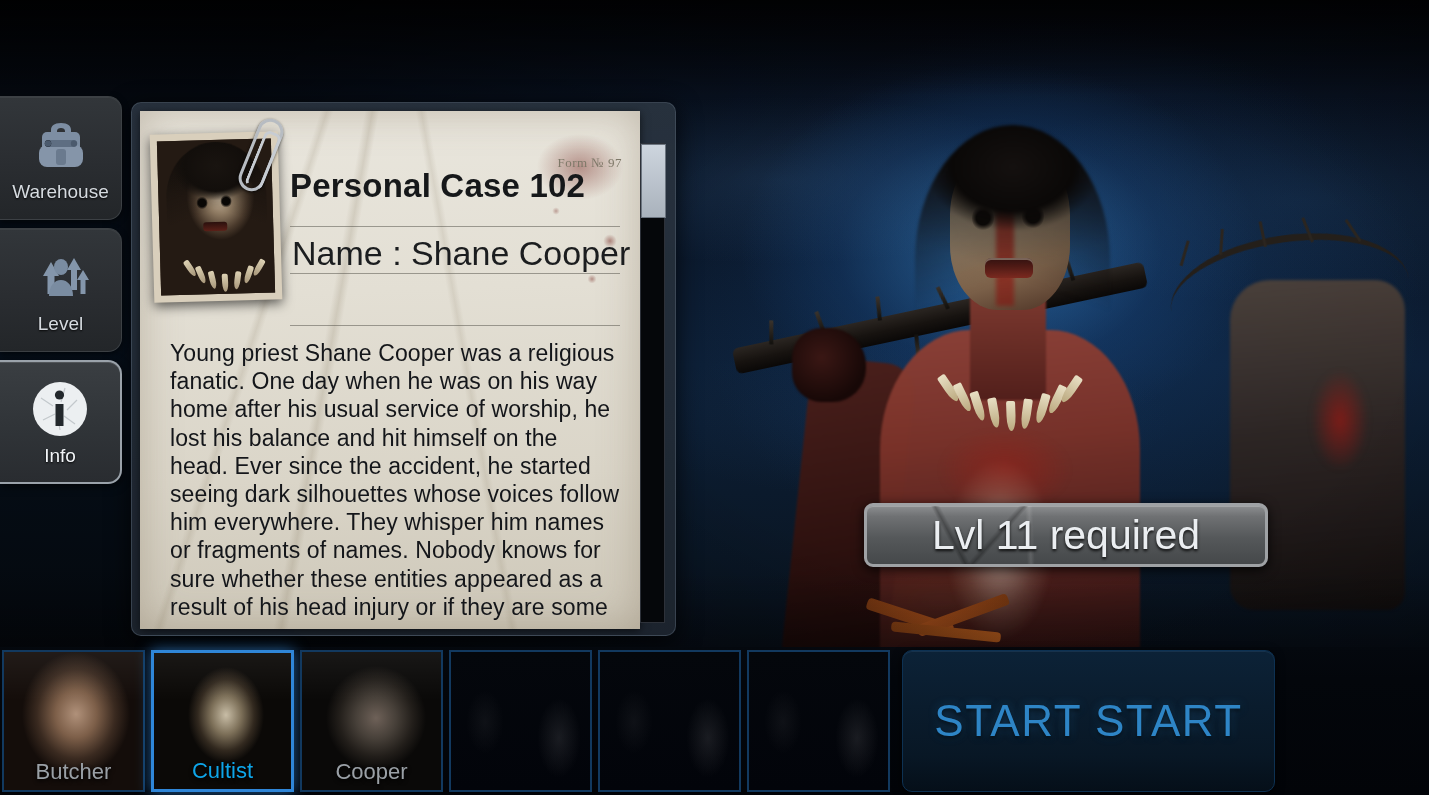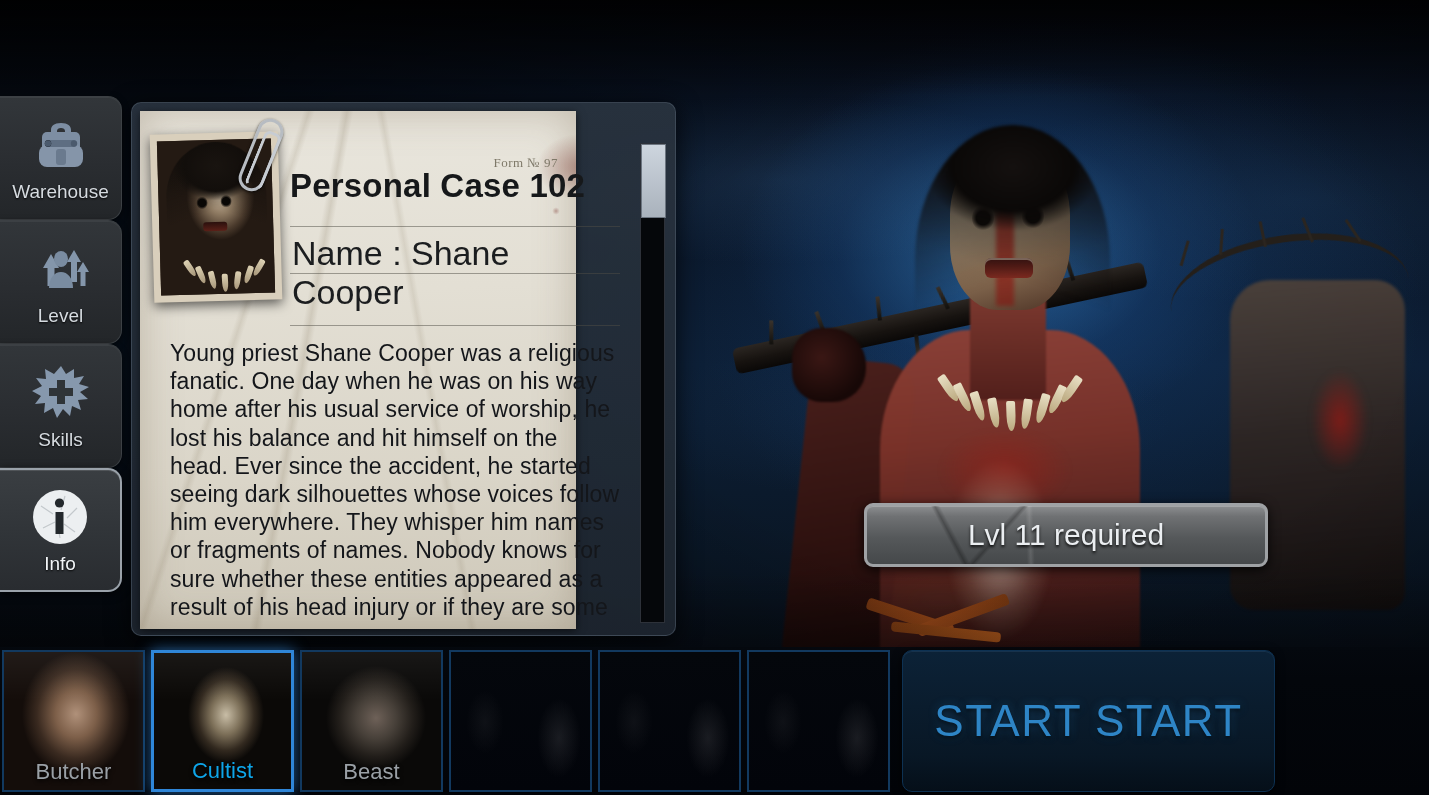--- a/index.html
+++ b/index.html
@@ -249,20 +249,21 @@
   }
 
   
   .sidebar {
     position: absolute;
     left: 0; top: 96px;
     width: 122px;
     z-index: 30;
     display: flex;
     flex-direction: column;
+    gap: 8px;
   }
   .side-item {
     position: relative;
     width: 122px; height: 124px;
     background: linear-gradient(180deg, #32363a 0%, #2a2d31 55%, #232629 100%);
     border: 1px solid #3c4044;
     border-left: none;
     border-radius: 0 14px 14px 0;
     display: flex;
     flex-direction: column;
@@ -298,21 +299,21 @@
     z-index: 25;
     border-radius: 10px;
     background: linear-gradient(180deg, rgba(42,52,64,.92) 0%, rgba(30,38,48,.92) 100%);
     border: 1px solid rgba(90,104,120,.45);
     box-shadow: 0 6px 24px rgba(0,0,0,.75);
     overflow: hidden;
   }
   .paper {
     position: absolute;
     left: 8px; top: 8px;
-    width: 436px; height: 518px;
+    width: 500px; height: 518px;
     background:
       radial-gradient(ellipse 60px 46px at 440px 56px, rgba(120,44,38,.45), rgba(0,0,0,0) 72%),
       radial-gradient(circle 9px at 470px 130px, rgba(120,44,38,.5), rgba(0,0,0,0) 75%),
       radial-gradient(circle 6px at 452px 168px, rgba(120,44,38,.45), rgba(0,0,0,0) 75%),
       radial-gradient(circle 5px at 416px 100px, rgba(120,44,38,.38), rgba(0,0,0,0) 75%),
       linear-gradient(178deg, #e9e6dd 0%, #e3dfd4 35%, #dad5c8 70%, #cdc7b8 100%);
     box-shadow: inset 0 0 40px rgba(120,104,80,.35), 0 2px 8px rgba(0,0,0,.6);
   }
   .paper-creases {
     position: absolute; inset: 0;
@@ -463,21 +464,21 @@
     position: absolute; inset: 0;
     background:
       linear-gradient(62deg, rgba(0,0,0,0) 22%, rgba(0,0,0,.28) 23%, rgba(0,0,0,0) 24.2%),
       linear-gradient(-48deg, rgba(0,0,0,0) 64%, rgba(0,0,0,.25) 65%, rgba(0,0,0,0) 66.3%),
       linear-gradient(88deg, rgba(255,255,255,0) 40%, rgba(255,255,255,.12) 41%, rgba(255,255,255,0) 42%);
     border-radius: 6px;
     pointer-events: none;
   }
   .lvl-text {
     position: relative;
-    font-size: 30px;
+    font-size: 41px;
     color: #ebeef1;
     text-shadow: 0 2px 3px rgba(0,0,0,.85);
   }
 
   
   .bottom-bar {
     position: absolute;
     left: 0; bottom: 0;
     width: 1429px; height: 148px;
     z-index: 35;
@@ -656,29 +657,20 @@
           <path d="M12 26 L20 12 L28 26 L23.5 26 L23.5 44 L16.5 44 L16.5 26 Z" fill="#8496ab"></path>
           <path d="M36 20 L43 8 L50 20 L46 20 L46 40 L40 40 L40 20 Z" fill="#8496ab"></path>
           <path d="M46 30 L52 20 L58 30 L54.5 30 L54.5 44 L49.5 44 L49.5 30 Z" fill="#8496ab"></path>
           <ellipse cx="30" cy="17" rx="7" ry="8" fill="#7a8ca1"></ellipse>
           <path d="M18 46c0-10 5.5-16 12-16s12 6 12 16z" fill="#7a8ca1"></path>
         </svg>
       </span>
       <span class="side-label">Level</span>
     </div>
 
-    <div class="side-item">
-      <span class="side-icon">
-        <svg width="60" height="56" viewBox="0 0 60 56">
-          <path d="M30 1 L35 9 L43 4 L43 13 L53 11 L48 19 L58 22 L49 27 L57 34 L47 35 L50 45 L41 41 L39 51 L32 44 L26 53 L22 43 L13 48 L14 38 L4 39 L10 31 L1 26 L11 21 L5 13 L15 14 L14 4 L23 9 Z" fill="#8698ad"></path>
-          <path d="M26 15h8v8h8v8h-8v8h-8v-8h-8v-8h8z" fill="#2f3438"></path>
-        </svg>
-      </span>
-      <span class="side-label">Skills</span>
-    </div>
 
     <div class="side-item active">
       <span class="side-icon">
         <svg width="58" height="58" viewBox="0 0 58 58">
           <circle cx="29" cy="29" r="27" fill="#eceff1"></circle>
           <path d="M10 18 L22 26 M34 8 L30 22 M46 20 L36 30 M12 40 L24 34 M44 44 L33 36 M29 50 L27 38" stroke="#c3c8cc" stroke-width="1.2" fill="none"></path>
           <circle cx="28.5" cy="15" r="4.6" fill="#23282c"></circle>
           <path d="M24.5 24h8v22h-8z" fill="#23282c"></path>
         </svg>
       </span>
@@ -745,21 +737,21 @@
     <div class="char-card selected">
       <div class="card-art art-cultist"></div>
       <div class="card-glowline"></div>
       <div class="card-name">Cultist</div>
     </div>
 
 
     <div class="char-card">
       <div class="card-art art-beast"></div>
       <div class="card-glowline"></div>
-      <div class="card-name">Beast</div>
+      <div class="card-name">Cooper</div>
     </div>
 
     <div class="char-card">
       <div class="card-art art-locked"></div>
       <div class="locked-silhouette"></div>
       <div class="card-name"></div>
     </div>
 
     <div class="char-card">
       <div class="card-art art-locked"></div>

